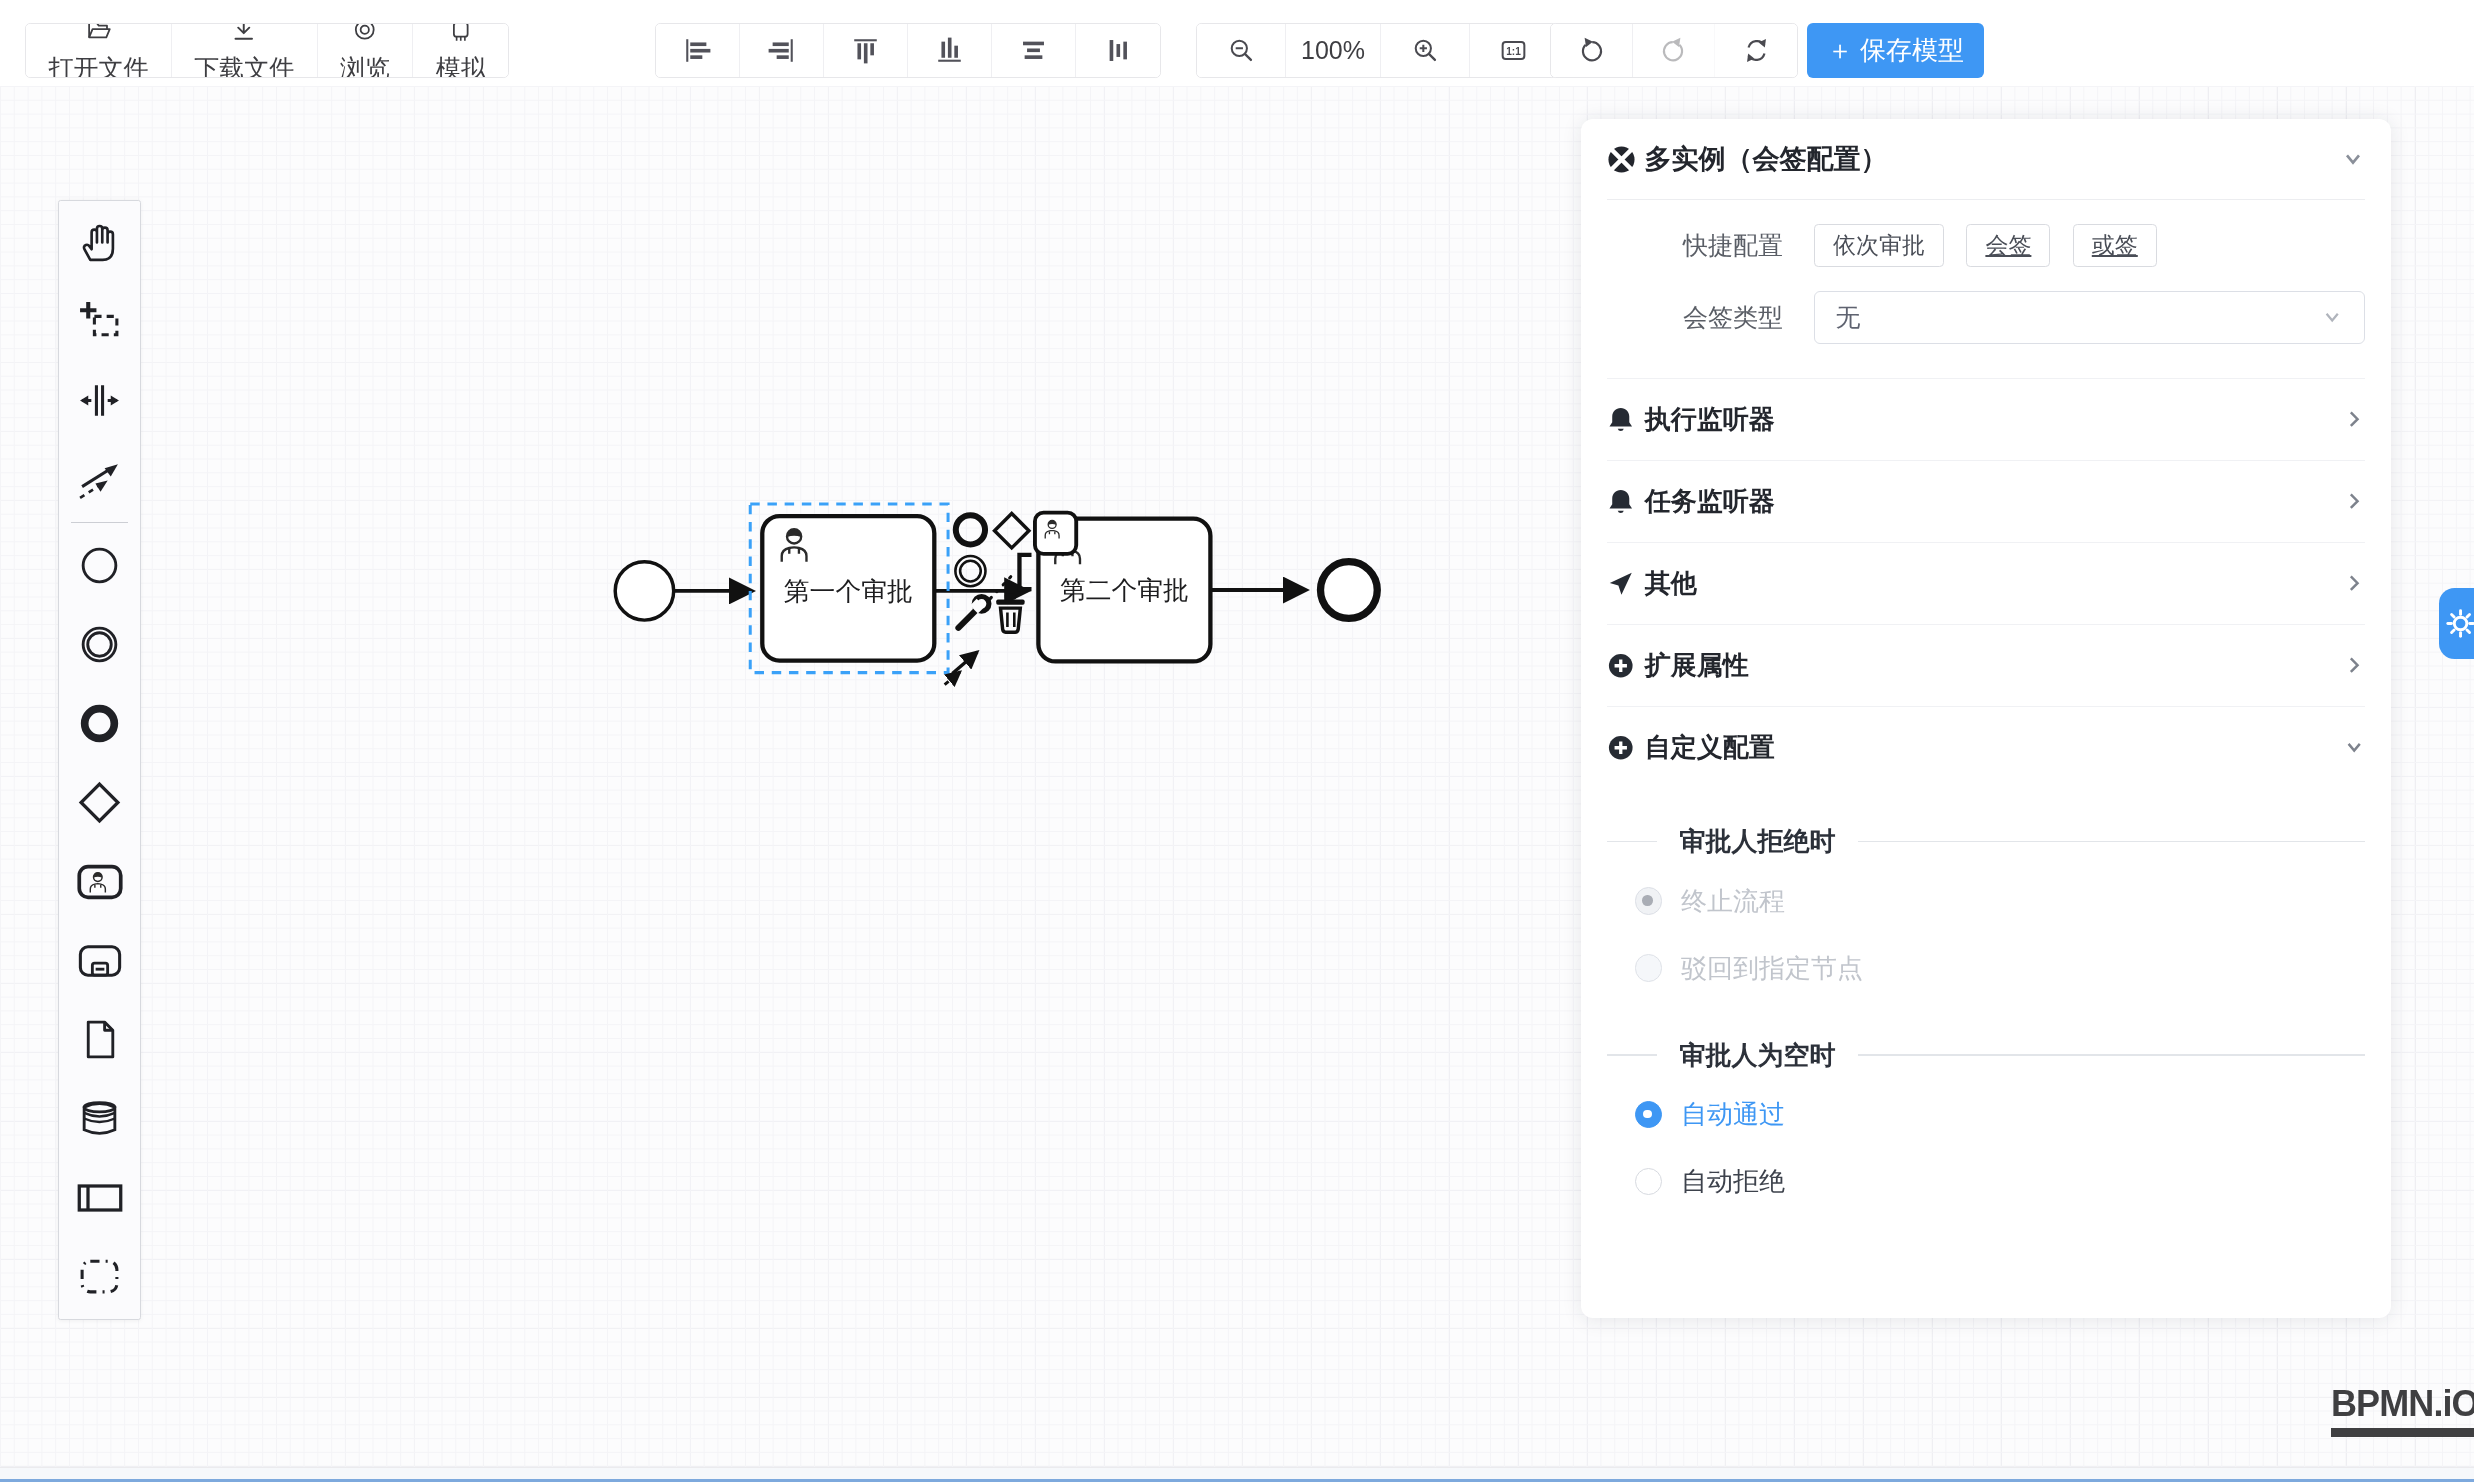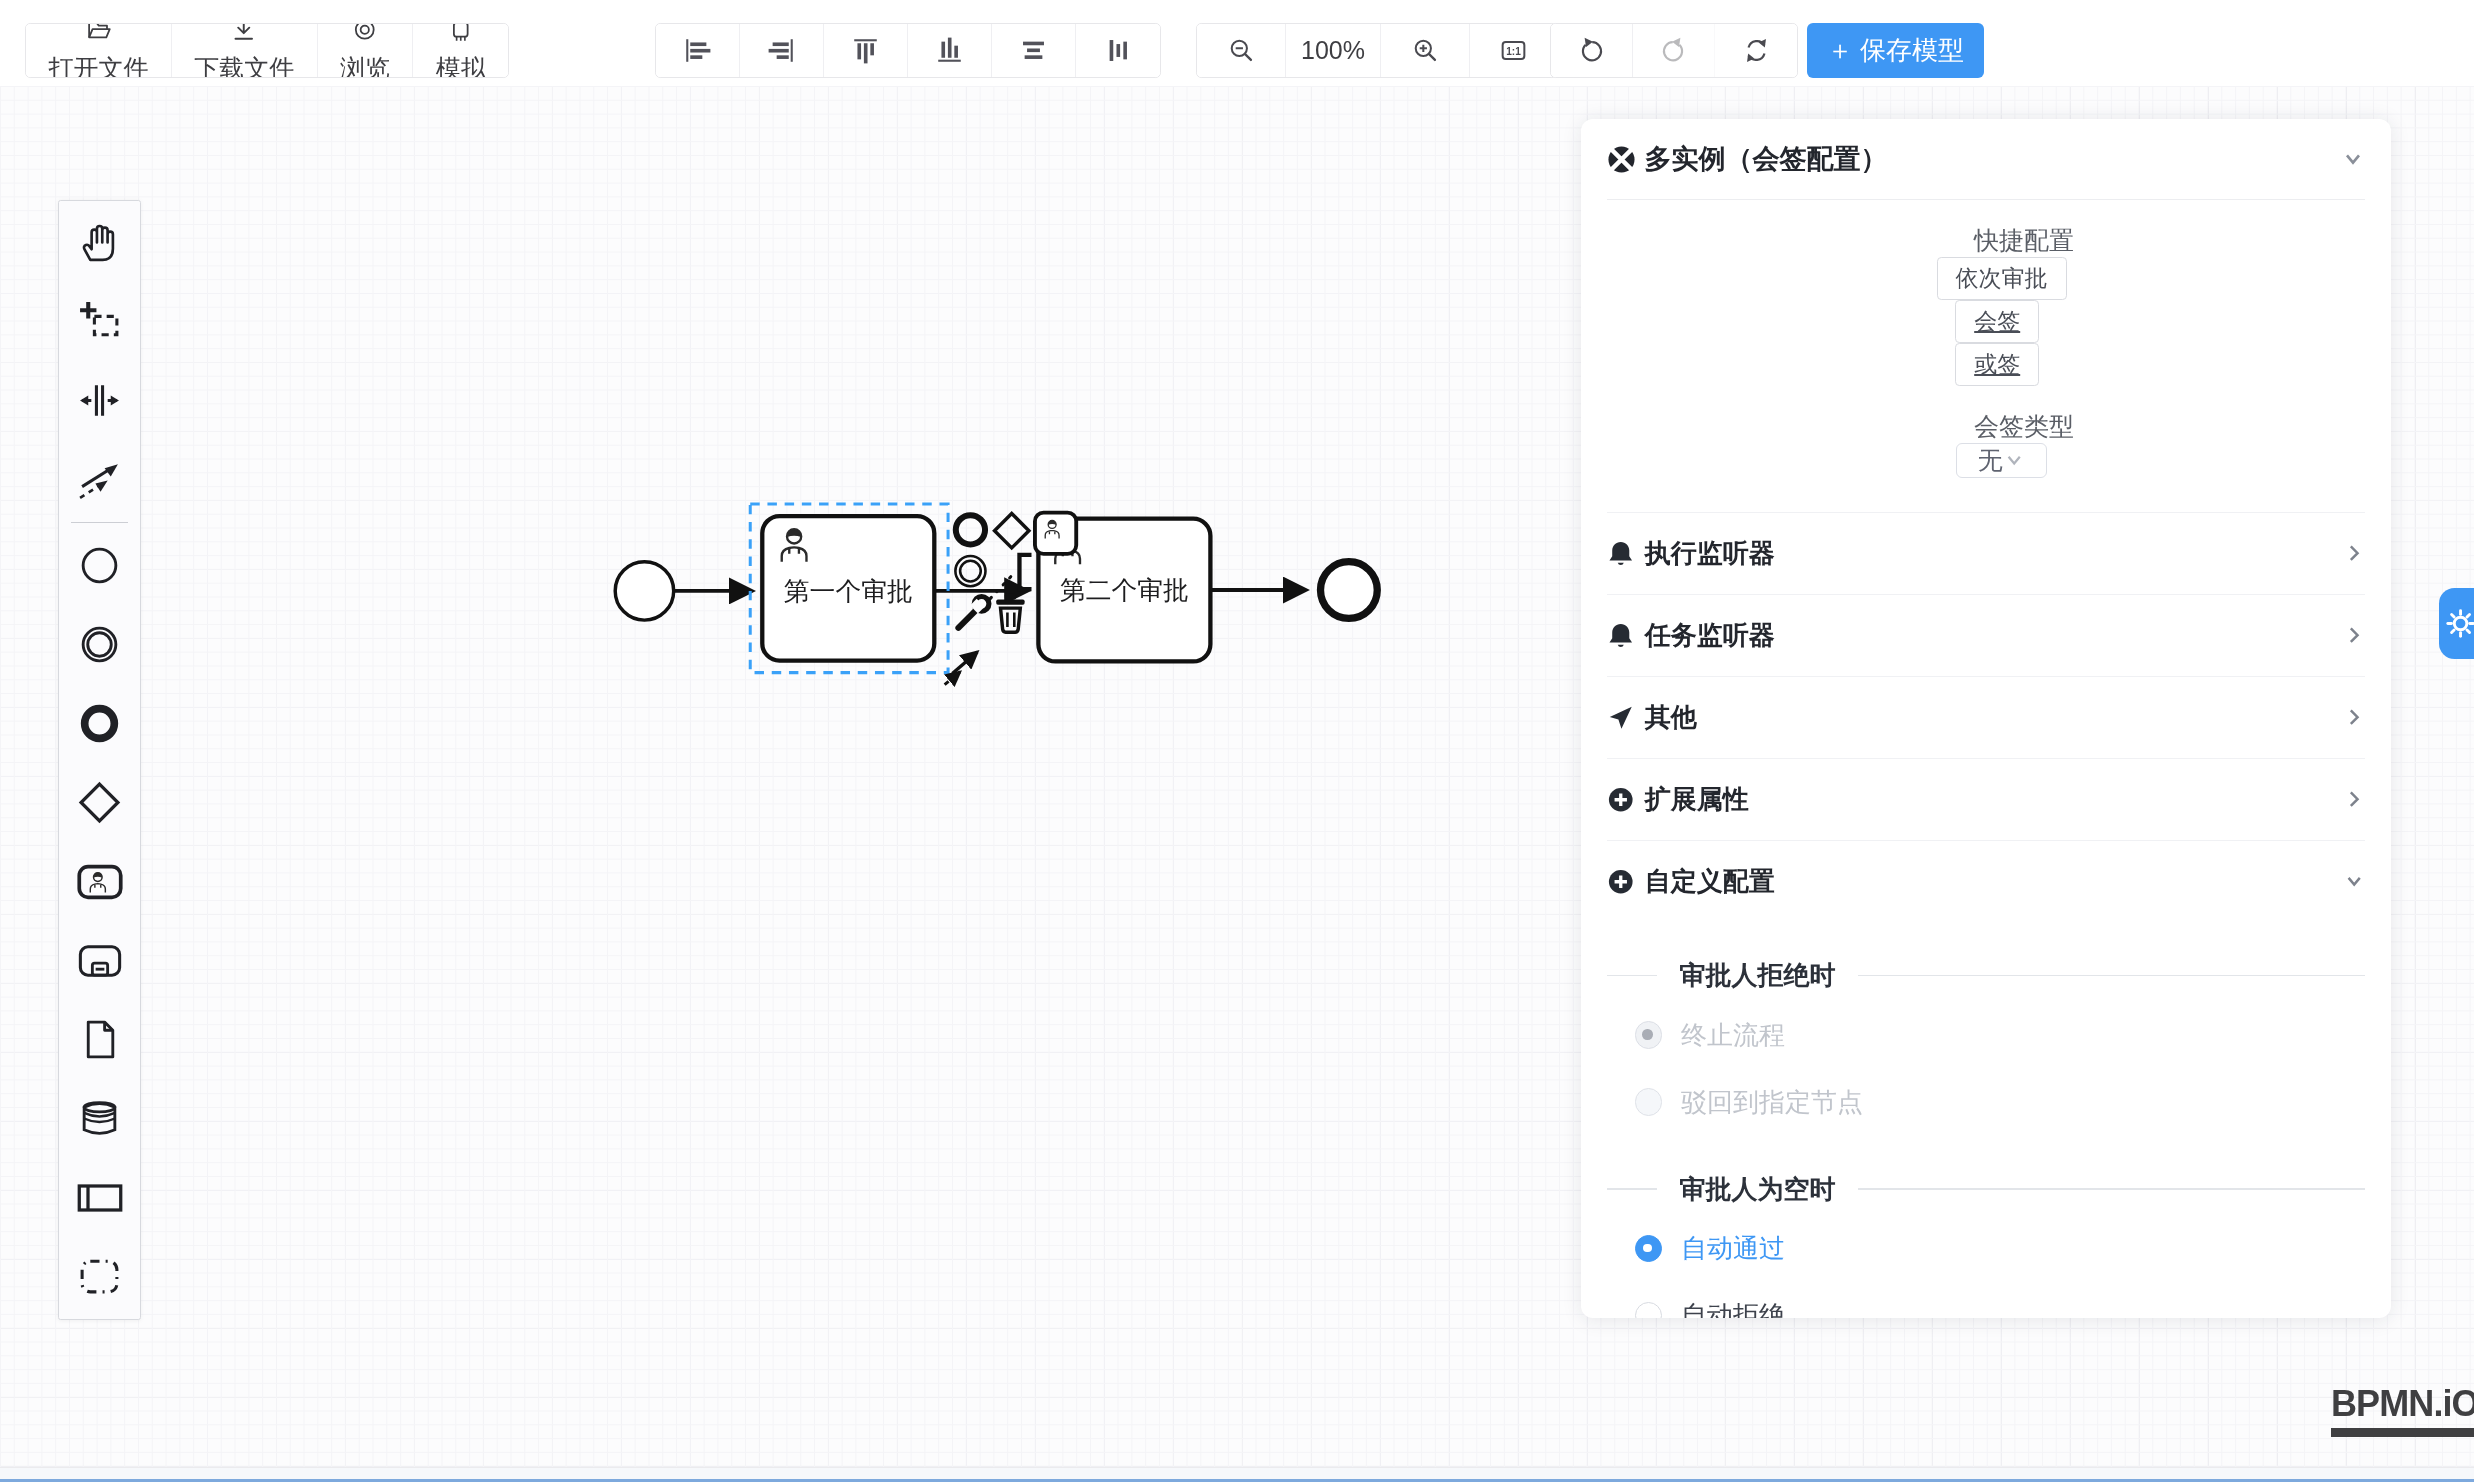--- a/index.html
+++ b/index.html
@@ -49,21 +49,21 @@
 
   
   .panel { position:absolute; left:1581px; top:119px; width:810px; height:1199px;
     background:#fff; border-radius:12px; box-shadow:0 1.7px 20.6px rgba(30,40,60,.10);
     overflow:hidden; padding:0 26px; }
   .p-header { height:81px; display:flex; align-items:center; border-bottom:0.9px solid #ecedf0; }
   .p-title { font-size:27px; font-weight:700; color:#23262d; margin-left:8.6px; }
   .p-header .spacer, .sect .spacer { flex:1; }
   .chev { flex:0 0 auto; }
 
-  .form-row { display:flex; align-items:center; margin-top:24px;flex-direction:column; }
+  .form-row { display:flex; align-items:center; margin-top:24px; }
   .form-label { width:176px; text-align:right; font-size:25px; color:#5a5e66; flex:0 0 auto; }
   .quick-btn { margin-left:31px; height:43px; padding:0 18px; background:#fff;
     border:0.9px solid #d9dbe0; border-radius:4.3px; font-size:23px; color:#4a4e57;
     display:flex; align-items:center; cursor:pointer; }
   .quick-btn + .quick-btn { margin-left:22.4px;text-decoration:underline; }
   .select { margin-left:31px; flex:1; height:53px; border:0.9px solid #dcdfe6; border-radius:6px;
     display:flex; align-items:center; padding:0 20.6px; font-size:25px; color:#5f6370; cursor:pointer; }
   .select .spacer { flex:1; }
   .form-block { padding-bottom:34px; }
 

